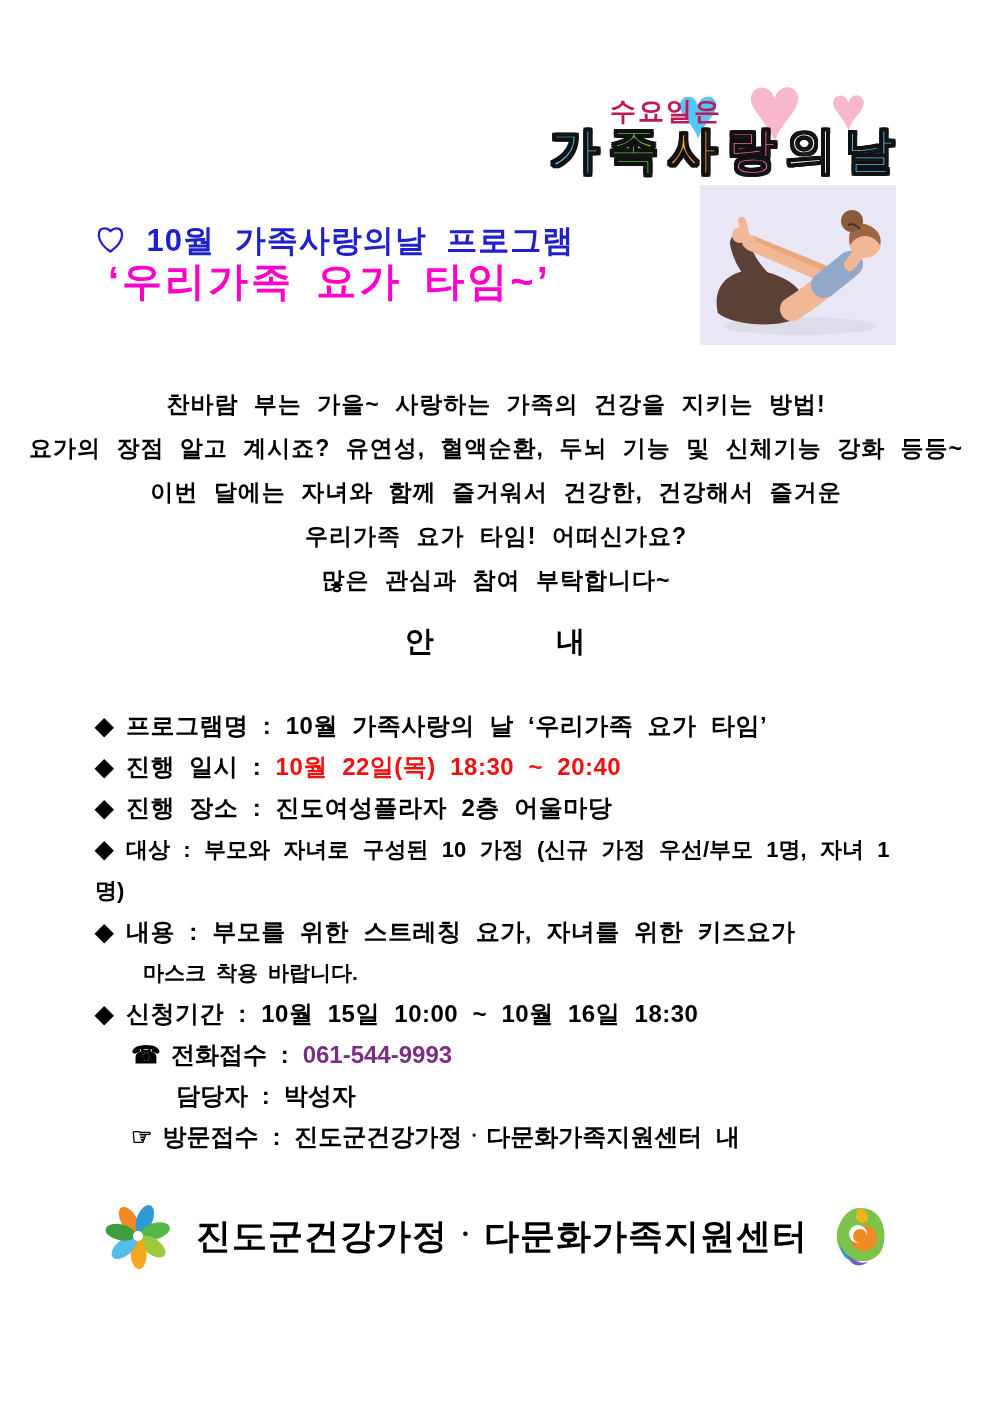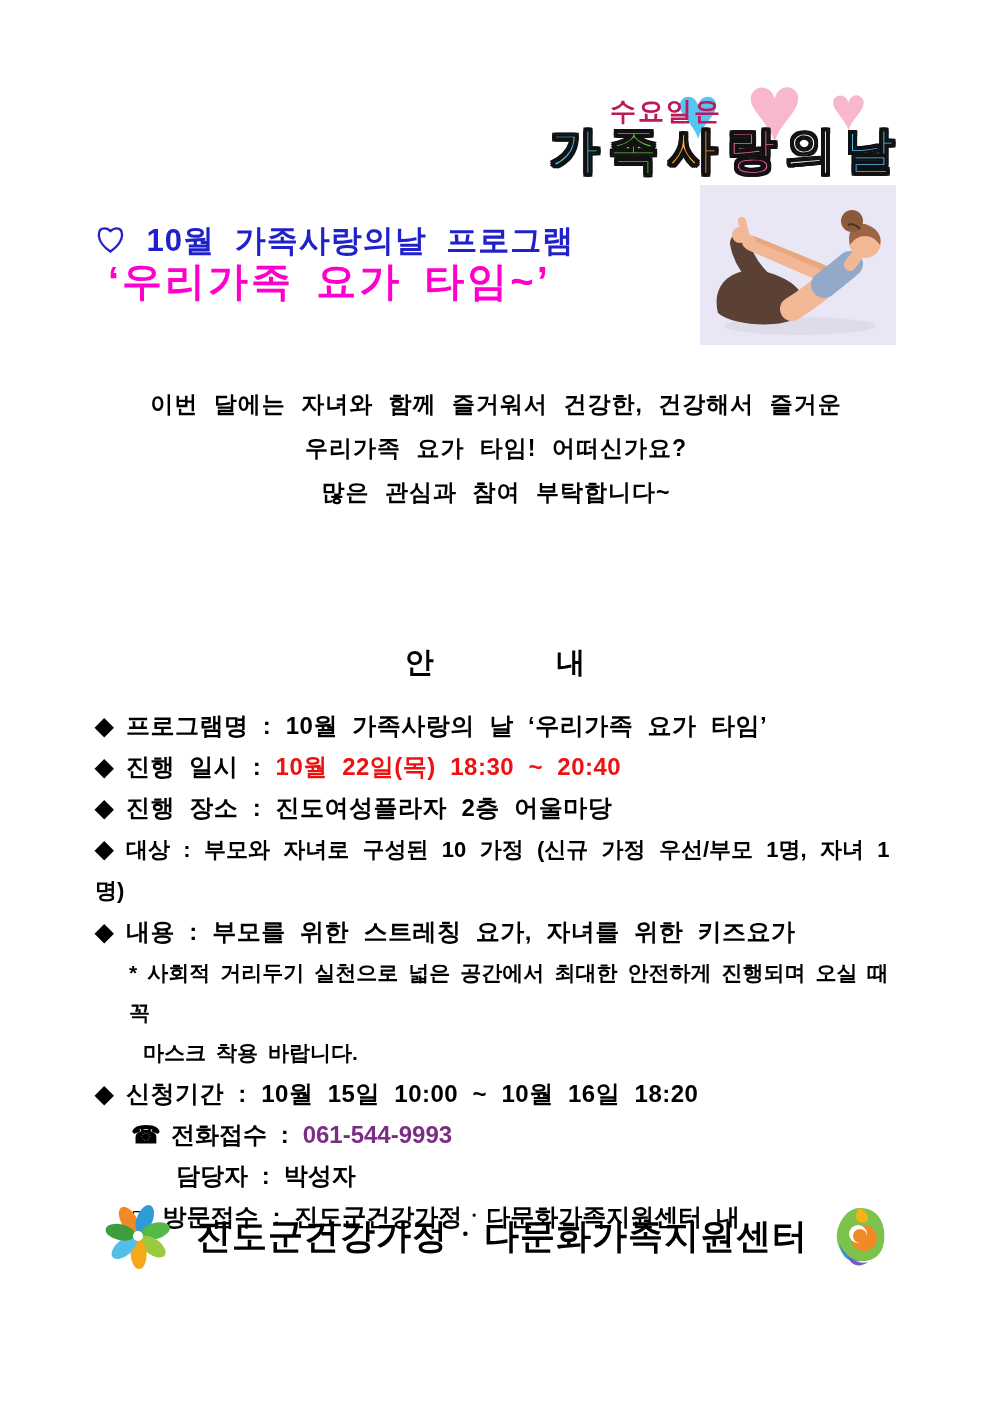--- a/index.html
+++ b/index.html
@@ -42,21 +42,21 @@
     font-size:40px; font-weight:900; color:#FF00CC; letter-spacing:3px; word-spacing:8px;
   }
   .yoga{ position:absolute; top:185px; left:700px; width:196px; height:160px; }
   .yoga svg{ display:block; }
   
   .intro{ position:absolute; top:382px; left:0; width:100%; text-align:center; }
   .intro p{ font-size:23px; line-height:44px; font-weight:600; word-spacing:0.35em; letter-spacing:1px; }
   
   .notice-heading{
     position:absolute; top:622px; left:0; width:100%; text-align:center;
-    font-size:29px; font-weight:800; white-space:pre; letter-spacing:2px;margin-top:21px;
+    font-size:29px; font-weight:800; white-space:pre; letter-spacing:2px;
   }
   
   .details{ position:absolute; top:706px; left:95px; width:810px; }
   .row{ font-size:24px; font-weight:700; line-height:40px; word-spacing:0.3em; letter-spacing:0.5px; }
   .row + .row, .details > div + div { margin-top:1px; }
   .diamond{ margin-right:12px; font-size:24px; }
   .row.condensed .txt{ font-size:22px; letter-spacing:0; }
   .red-value{ color:#EE1111; }
   .purple-value{ color:#7B2D86;text-align:center; }
   .note{ margin-left:34px; font-size:21px; font-weight:600; line-height:40px; word-spacing:0.2em; }
@@ -127,20 +127,22 @@
         <circle cx="165" cy="57" r="16" fill="#F2B896"></circle>
 
         <path d="M150,60 C146,42 158,36 168,40 C178,44 182,52 180,60 C172,48 158,48 150,60 Z" fill="#9C6644"></path>
         <circle cx="152" cy="36" r="11" fill="#8A5A3B"></circle>
         <path d="M160,44 C156,40 152,38 148,40" stroke="#4A3222" stroke-width="2" fill="none"></path>
       </svg>
     </div>
   </header>
 
   <section class="intro">
+    <p>찬바람 부는 가을~ 사랑하는 가족의 건강을 지키는 방법!</p>
+    <p>요가의 장점 알고 계시죠? 유연성, 혈액순환, 두뇌 기능 및 신체기능 강화 등등~</p>
     <p>이번 달에는 자녀와 함께 즐거워서 건강한, 건강해서 즐거운</p>
     <p>우리가족 요가 타임! 어떠신가요?</p>
     <p>많은 관심과 참여 부탁합니다~</p>
   </section>
 
   <h2 class="notice-heading">안            내</h2>
 
   <section class="details">
 
     <div class="row">
@@ -157,26 +159,25 @@
 
     <div class="row condensed">
       <span class="diamond">◆</span><span class="txt">대상 : 부모와 자녀로 구성된 10 가정 (신규 가정 우선/부모 1명, 자녀 1명)</span>
     </div>
 
     <div class="row">
       <span class="diamond">◆</span><span class="txt">내용 : 부모를 위한 스트레칭 요가, 자녀를 위한 키즈요가</span>
     </div>
 
     <div class="note">
-      <p>* 사회적 거리두기 실천으로 넓은 공간에서 최대한 안전하게 진행되며 오실 때 꼭</p>
       <p class="note2">마스크 착용 바랍니다.</p>
     </div>
 
     <div class="row">
-      <span class="diamond">◆</span><span class="txt">신청기간 : 10월 15일 10:00 ~ 10월 16일 18:20</span>
+      <span class="diamond">◆</span><span class="txt">신청기간 : 10월 15일 10:00 ~ 10월 16일 18:30</span>
     </div>
 
     <div class="subrow phone">
       <span class="icon">☎</span><span>전화접수 : </span><span class="purple-value">061-544-9993</span>
     </div>
 
     <div class="subrow manager">담당자 : 박성자</div>
 
     <div class="subrow visit">
       <span class="icon">☞</span><span>방문접수 : 진도군건강가정ㆍ다문화가족지원센터 내</span>

